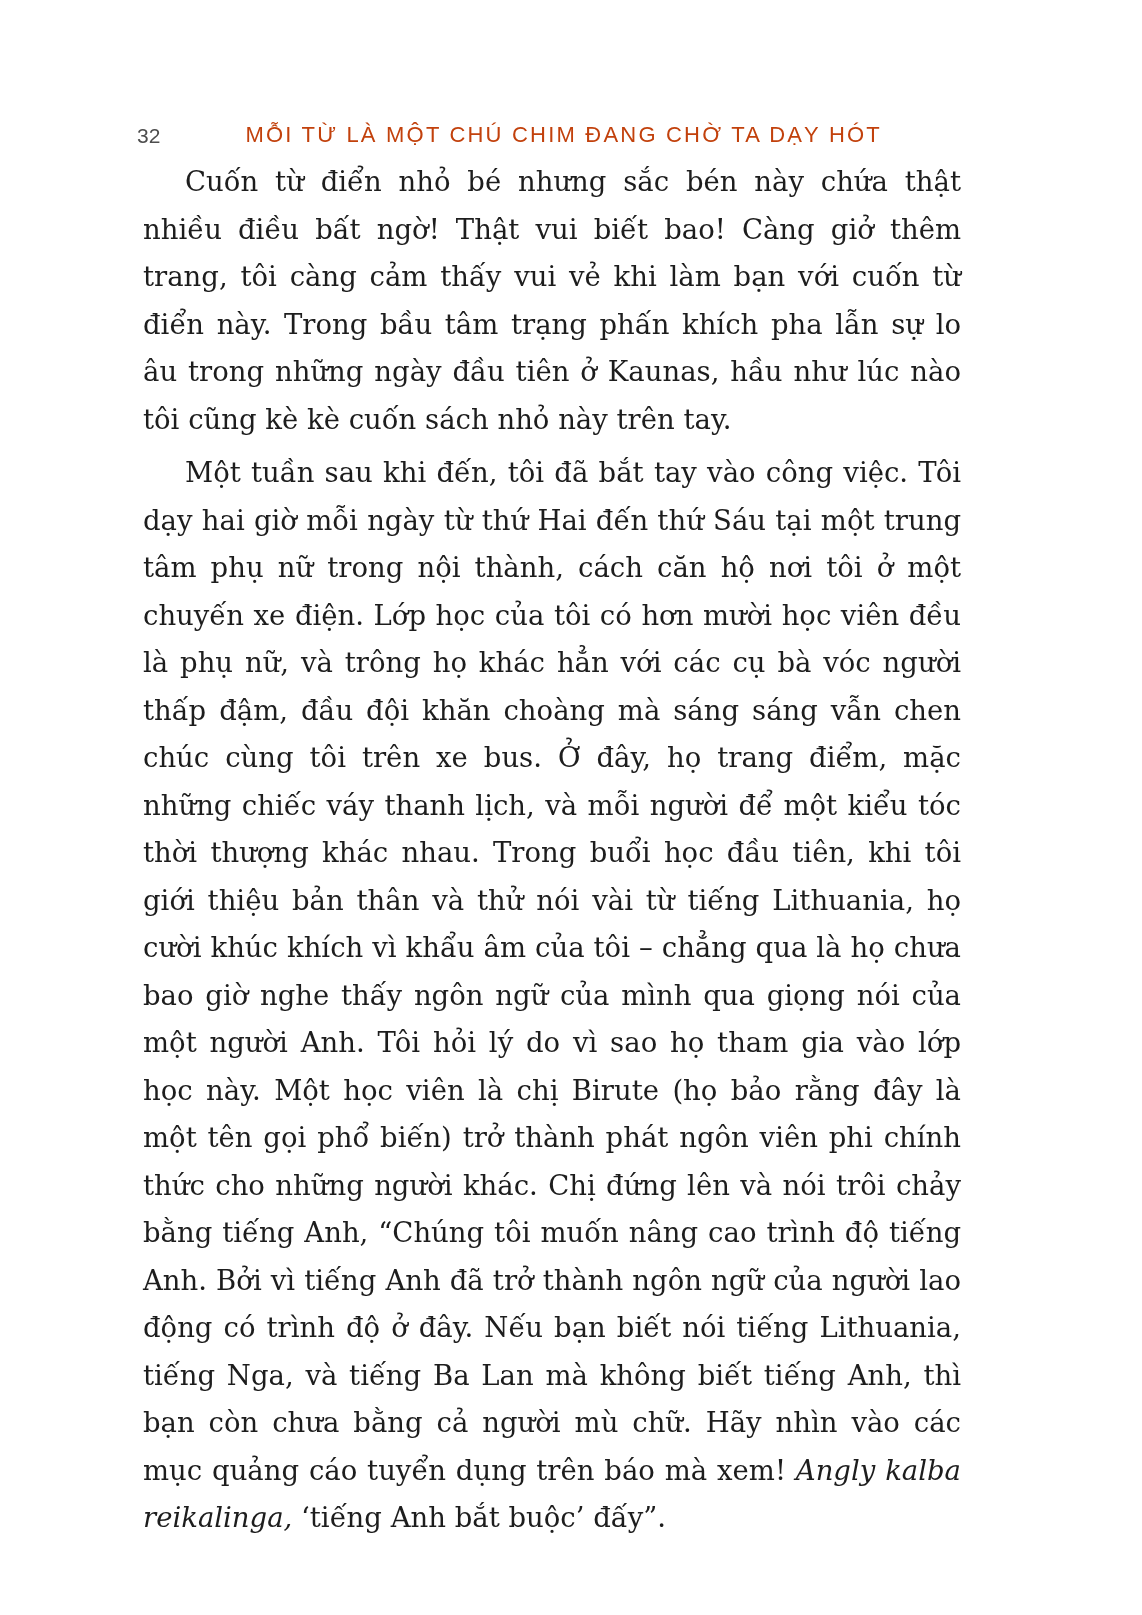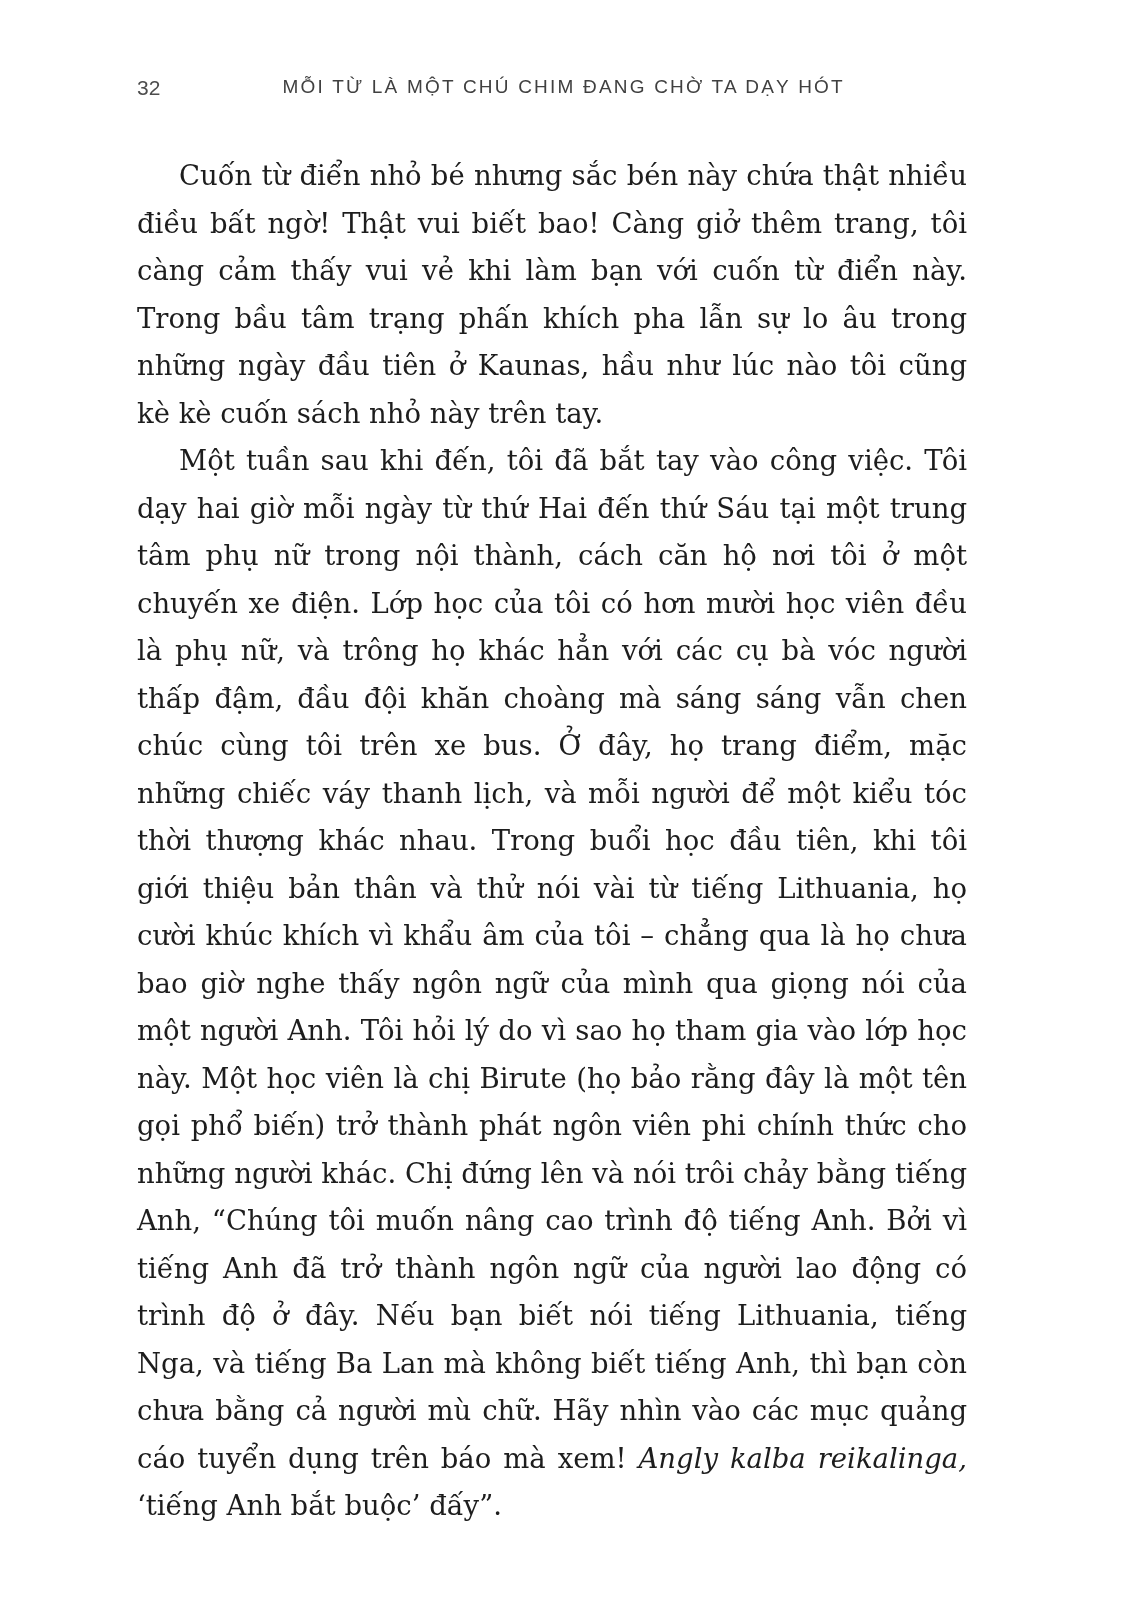--- a/index.html
+++ b/index.html
@@ -10,53 +10,54 @@
   .page {
     position: relative;
     width: 1142px;
     height: 1615px;
     background: #ffffff;
     overflow: hidden;
     font-family: "DejaVu Serif", serif;
   }
   .running-head {
     position: absolute;
-    top: 76px;
+    top: 86px;
     left: 137px;
     width: 830px;
     display: flex;
-    align-items: flex-start;
+    align-items: flex-end;
   }
   .page-num {
     font-family: "Liberation Sans", sans-serif;
     font-size: 21px;
     color: #4d4d4d;
     flex: 0 0 auto;
   }
   .running-title {
     flex: 1 1 auto;
     text-align: center;
     font-family: "Liberation Sans", sans-serif;
-    font-size: 19px;
+    font-size: 22px;
     letter-spacing: 2.2px;
-    color: #404040;
+    color: #c2410c;
     white-space: nowrap;
+    margin-top: 36px;
   }
   .body-text {
     position: absolute;
     top: 152px;
     left: 137px;
     width: 830px;
     font-size: 27.5px;
     line-height: 47.5px;
     color: #1d1d1d;
     text-align: justify;
   }
   .para {
-    margin: 0;
+    margin: 6px;
     text-indent: 42px;
   }
   .para em {
   }
 </style>
 </head>
 <body>
 
 <div class="page">
 

